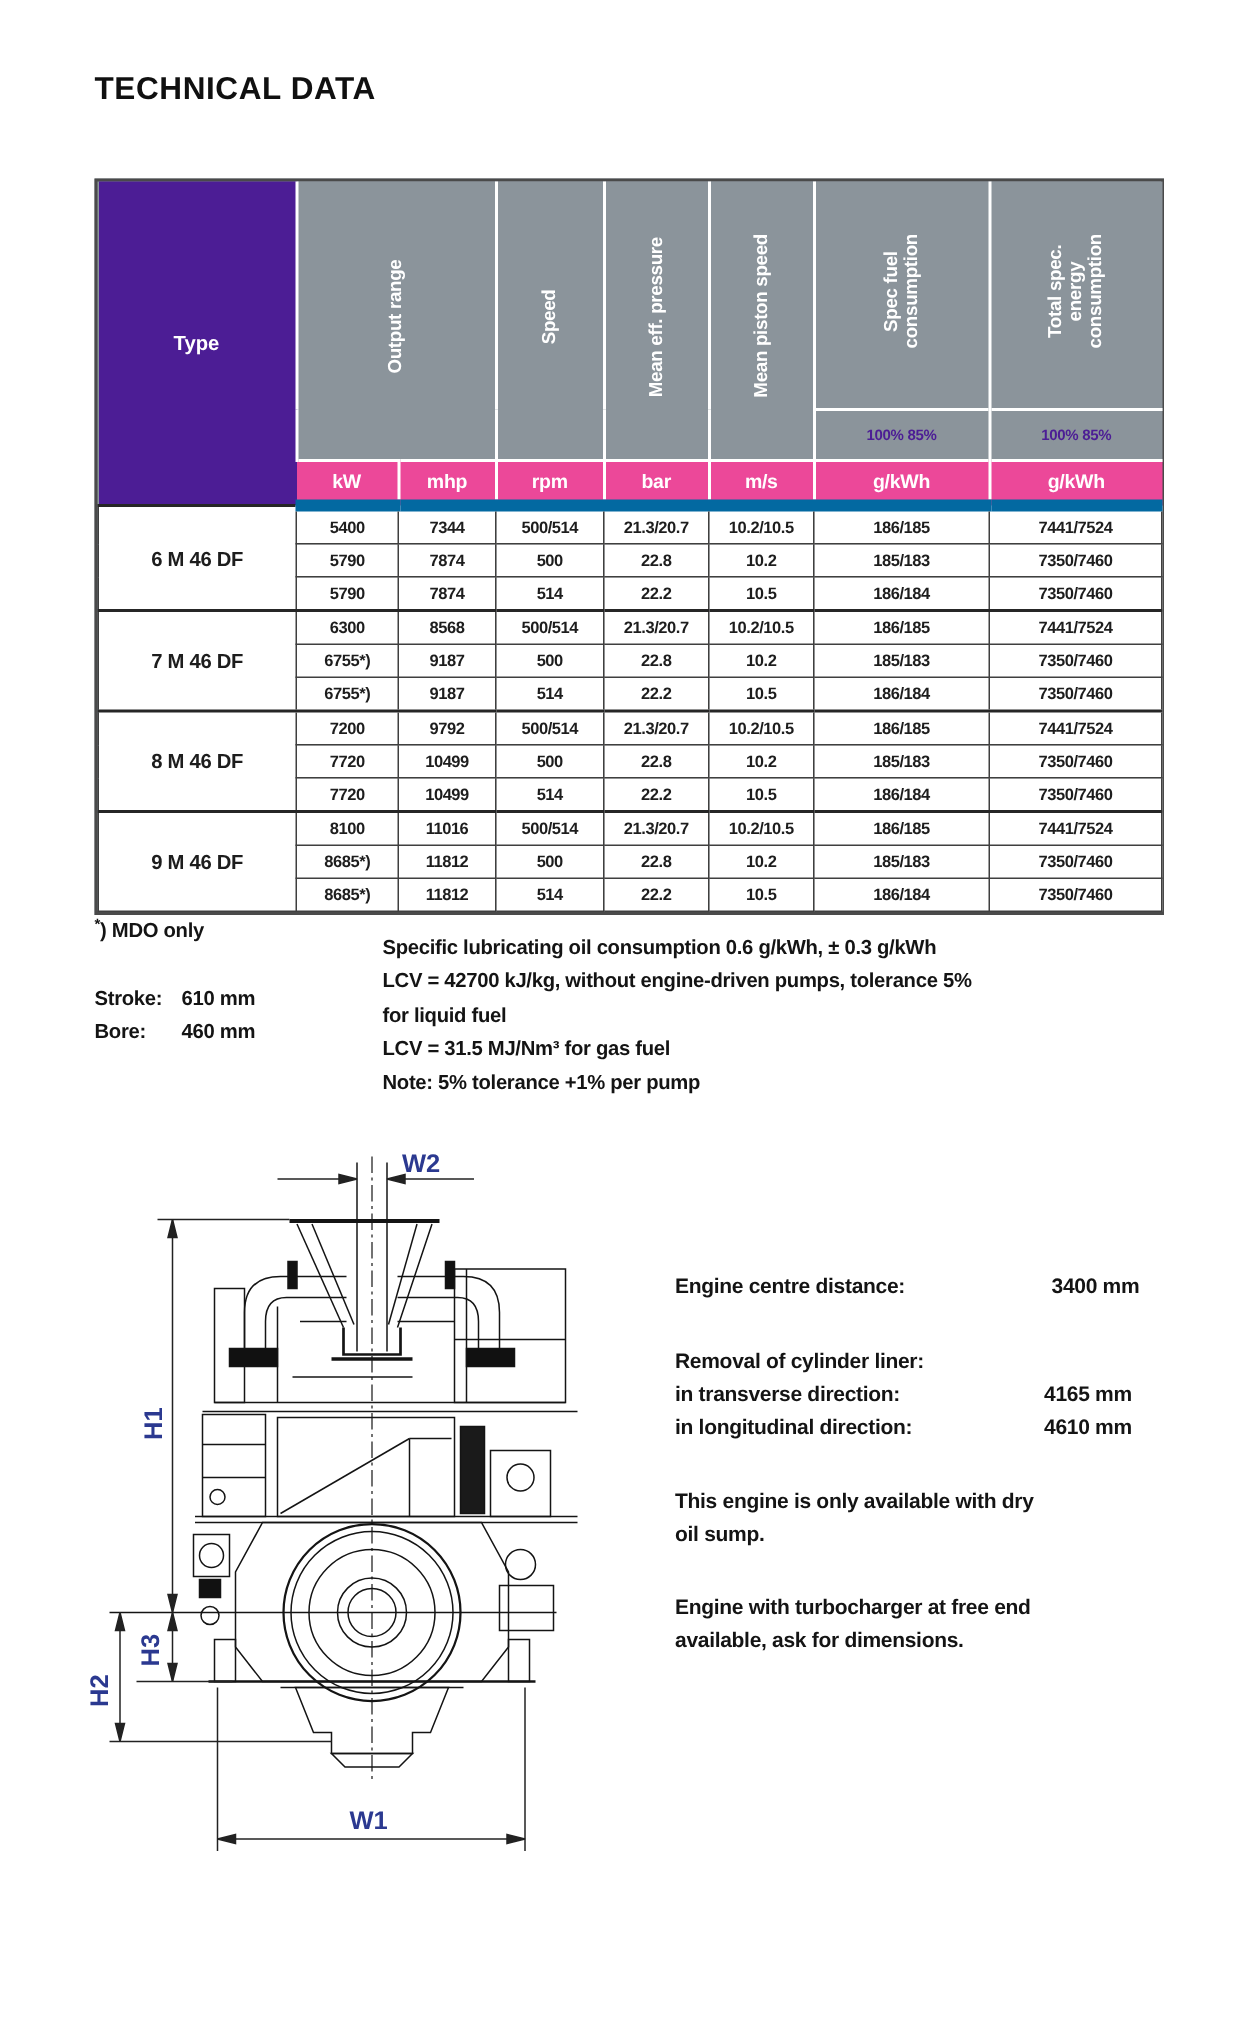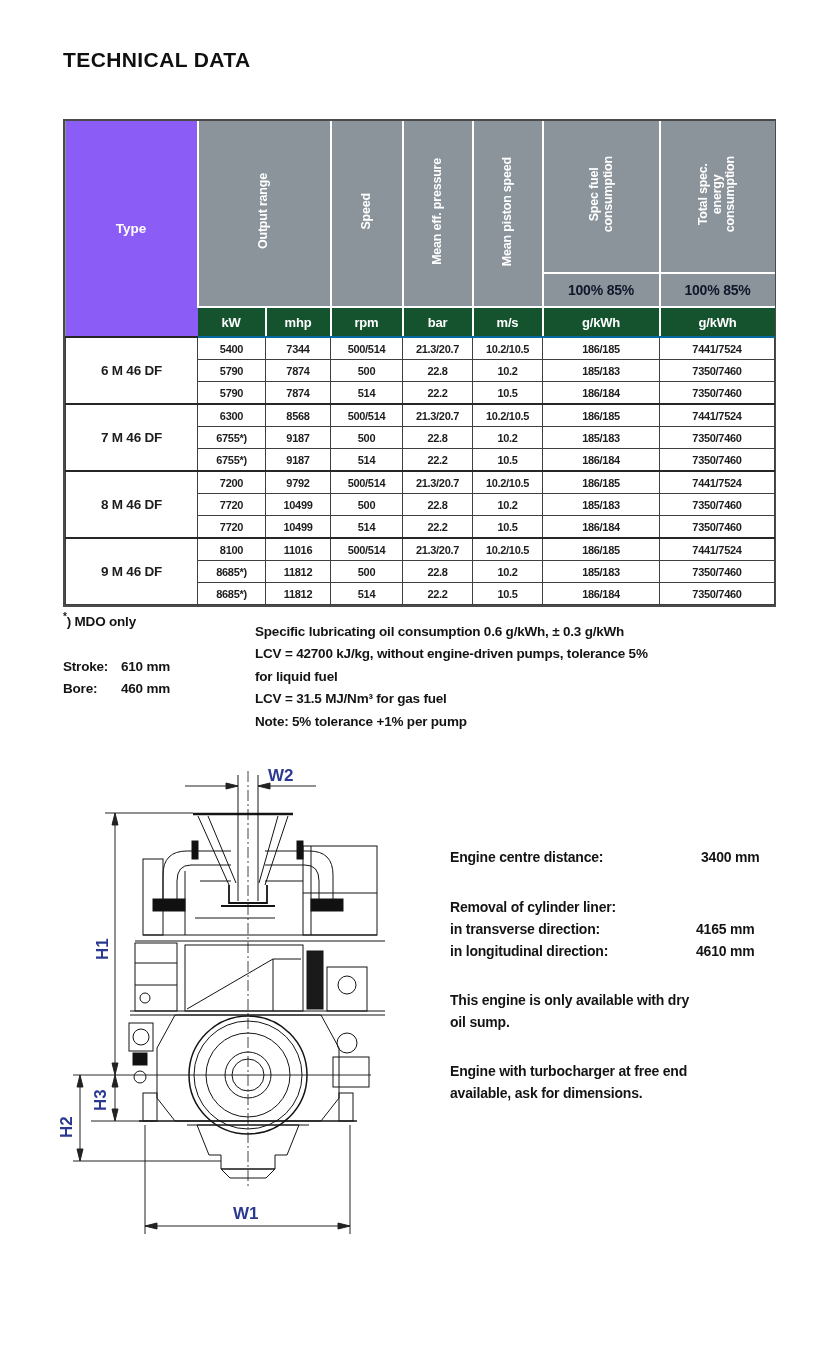--- a/index.html
+++ b/index.html
@@ -16,28 +16,28 @@
   
   .table-wrap{
     position:absolute;left:63px;top:119px;width:709px;
     border:2px solid #4a4a4a;background:#8b949b;
   }
   table.spec{border-collapse:collapse;table-layout:fixed;width:709px;}
   table.spec td{padding:0;vertical-align:middle;text-align:center;}
   
   .hd{background:#8b949b;color:#fff;font-weight:700;}
   .hd:not(.first){border-left:2px solid #fff;}
-  .type-head{background:#8b5cf6;color:#fff;font-weight:700;font-size:13.5px;
+  .type-head{background:#4c1d95;color:#fff;font-weight:700;font-size:13.5px;
     border-bottom:2px solid #262626;}
   .rot{writing-mode:vertical-rl;transform:rotate(180deg);display:inline-block;
     font-size:12.5px;line-height:13.5px;white-space:pre-line;letter-spacing:-.2px;}
-  .load{background:#8b949b;color:#0f172a;font-weight:700;font-size:14px;
+  .load{background:#8b949b;color:#4c1d95;font-weight:700;font-size:10px;
     border-top:2px solid #fff;border-left:2px solid #fff;letter-spacing:-.2px;}
-  .units-row td{background:#14532d;color:#fff;font-weight:700;font-size:13px;
-    border-left:2px solid #fff;border-top:2px solid #fff;border-bottom:2px solid #0369a1;
+  .units-row td{background:#ec4899;color:#fff;font-weight:700;font-size:13px;
+    border-left:2px solid #fff;border-top:2px solid #fff;border-bottom:8px solid #0369a1;
     letter-spacing:-.2px;}
   .units-row td.first{border-left:none;}
   
   table.spec tbody td{
     background:#fff;border:1px solid #3f3f3f;height:21px;
     font-size:11px;font-weight:700;letter-spacing:-.3px;color:#1d1d1d;
   }
   table.spec tbody td.type-cell{font-size:13.5px;letter-spacing:-.2px;}
   table.spec tbody tr.group-start td{border-top:2.4px solid #262626;margin-top:39px;}
   

